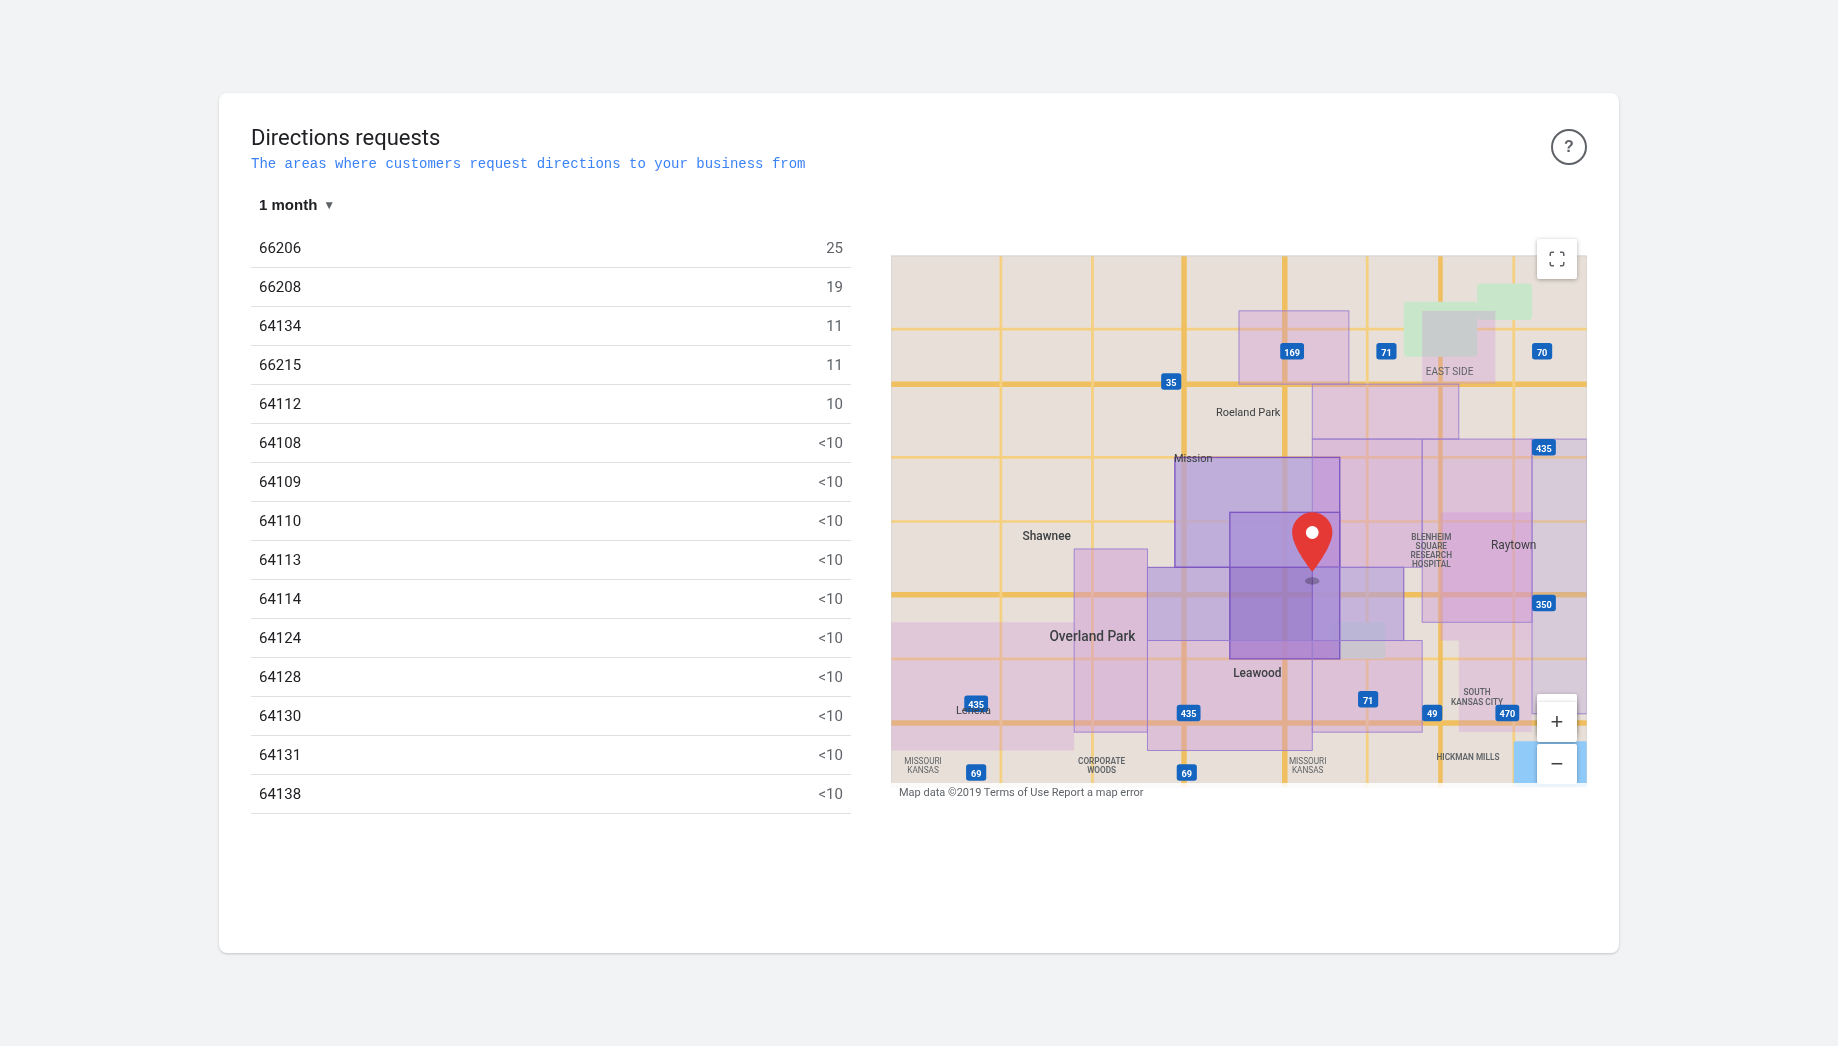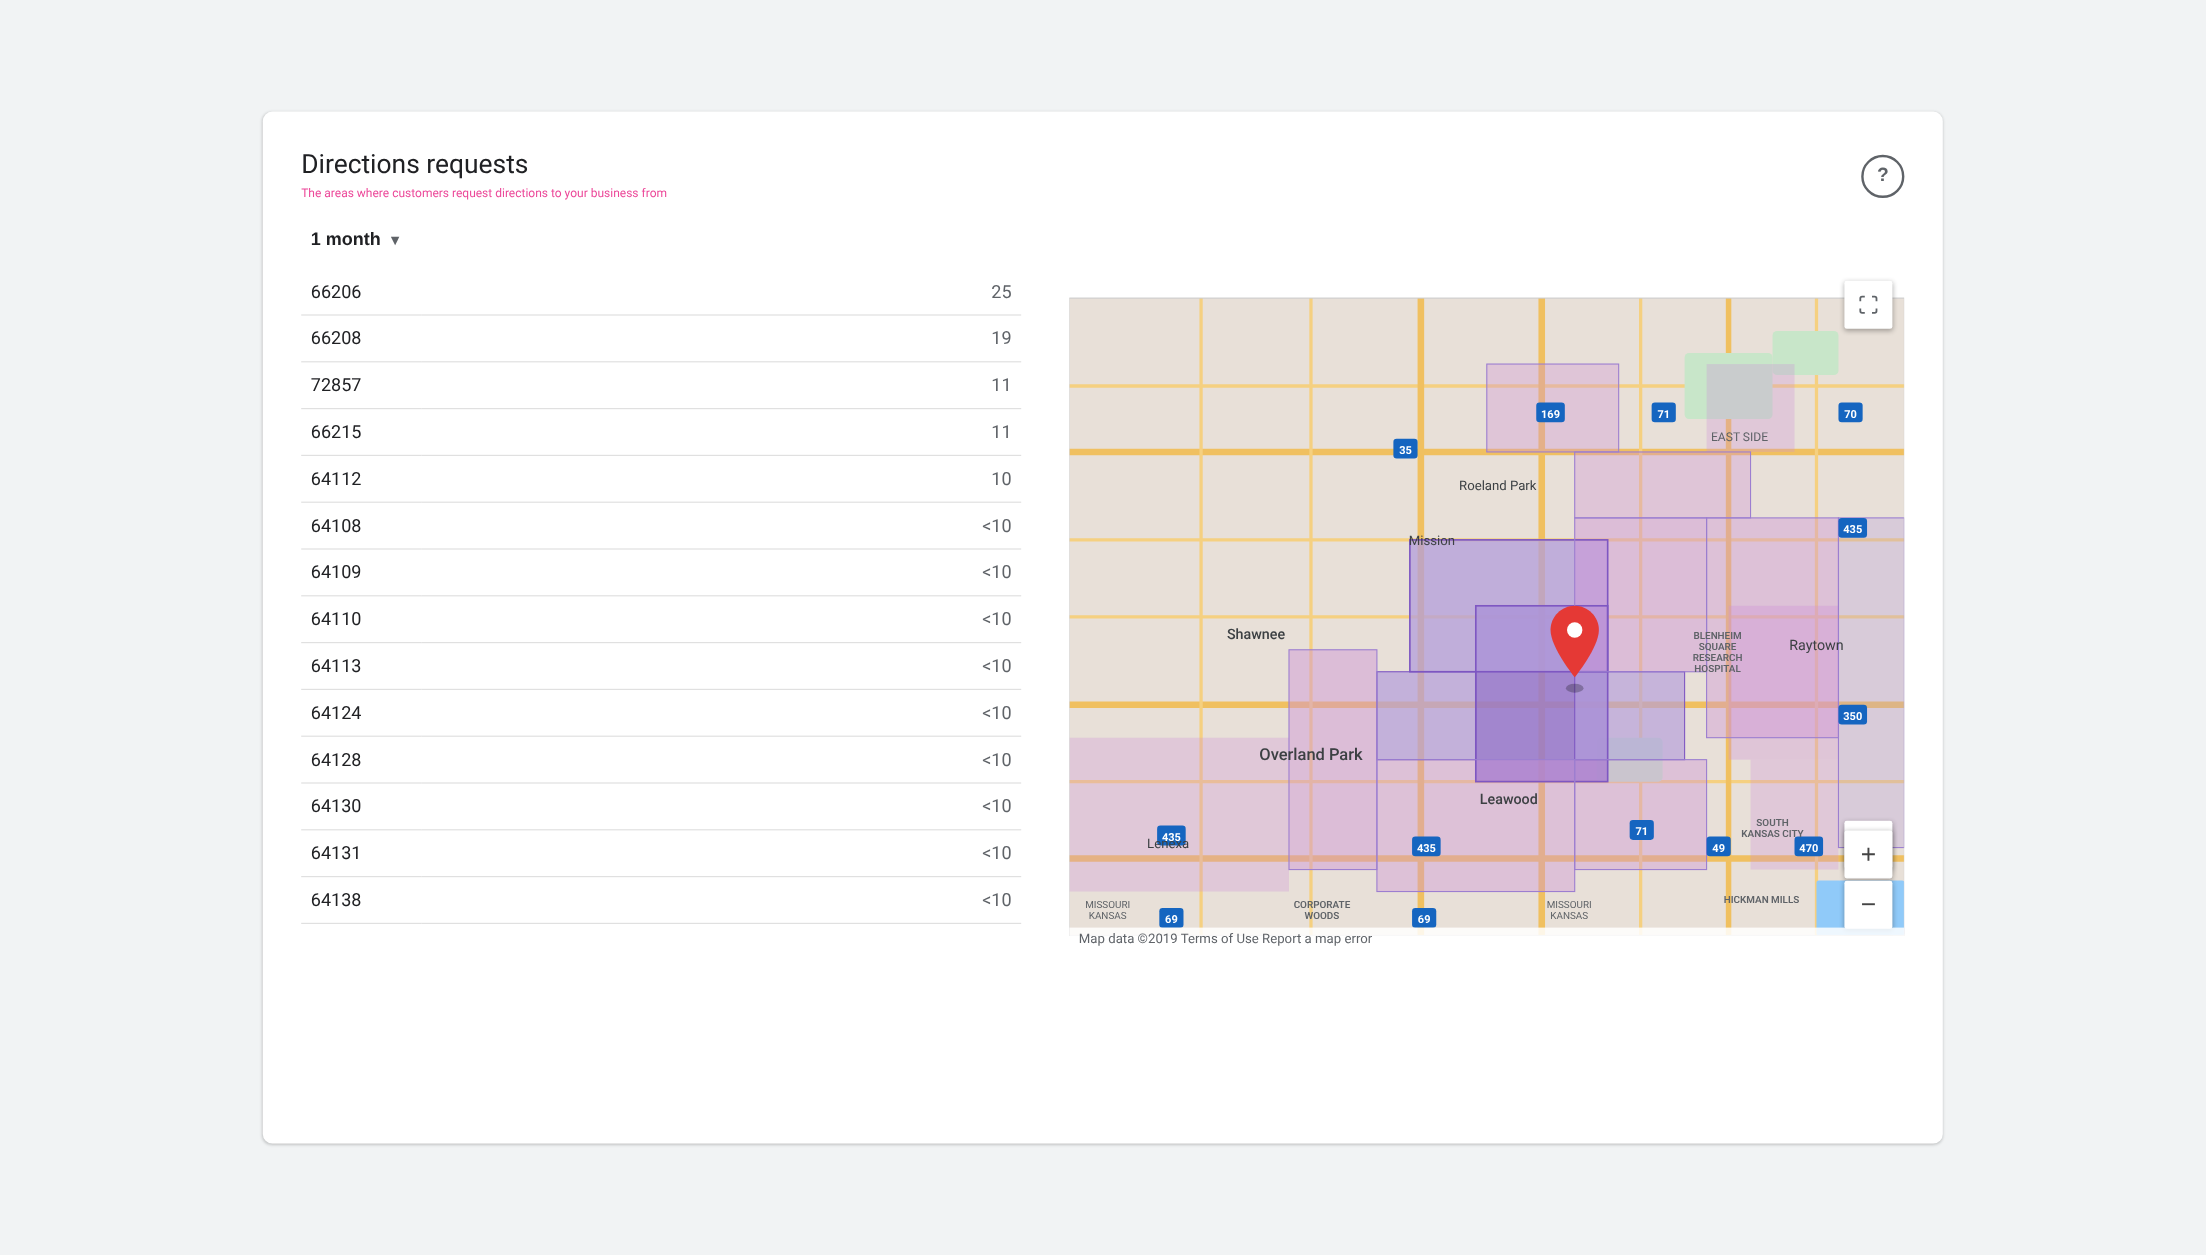--- a/index.html
+++ b/index.html
@@ -27,22 +27,23 @@
       margin-bottom: 8px;
     }
     .title-area {}
     .card-title {
       font-size: 22px;
       font-weight: 400;
       color: #202124;
       margin-bottom: 6px;
     }
     .card-subtitle {
-      font-size: 10px;
-      color: #ec4899;
+      font-size: 14px;
+      color: #3b82f6;
+      font-family: Liberation Mono, monospace;
     }
     .help-icon-btn {
       width: 36px;
       height: 36px;
       border-radius: 50%;
       border: 2px solid #5f6368;
       background: transparent;
       cursor: pointer;
       display: flex;
       align-items: center;
@@ -162,21 +163,21 @@
         <tbody id="table-body">
             <tr>
       <td>66206</td>
       <td>25</td>
     </tr>
             <tr>
       <td>66208</td>
       <td>19</td>
     </tr>
             <tr>
-      <td>72857</td>
+      <td>64134</td>
       <td>11</td>
     </tr>
             <tr>
       <td>66215</td>
       <td>11</td>
     </tr>
             <tr>
       <td>64112</td>
       <td>10</td>
     </tr>
@@ -187,20 +188,24 @@
             <tr>
       <td>64109</td>
       <td>&lt;10</td>
     </tr>
             <tr>
       <td>64110</td>
       <td>&lt;10</td>
     </tr>
             <tr>
       <td>64113</td>
+      <td>&lt;10</td>
+    </tr>
+            <tr>
+      <td>64114</td>
       <td>&lt;10</td>
     </tr>
             <tr>
       <td>64124</td>
       <td>&lt;10</td>
     </tr>
             <tr>
       <td>64128</td>
       <td>&lt;10</td>
     </tr>

